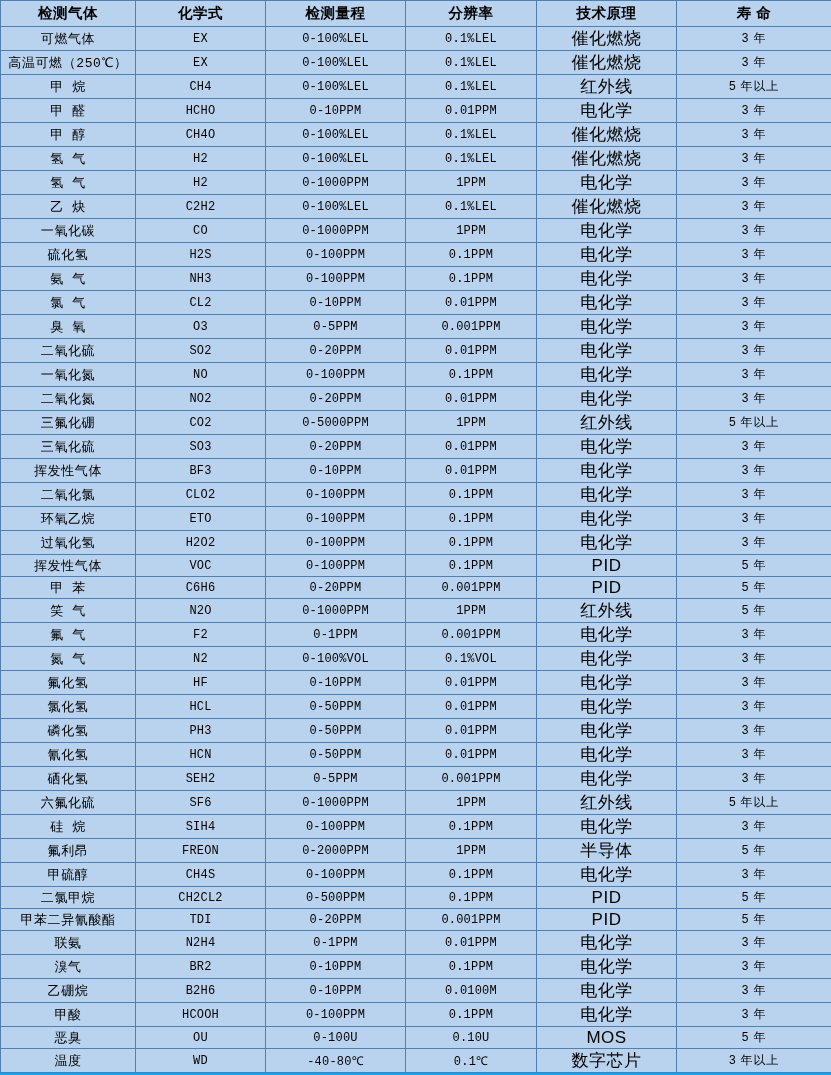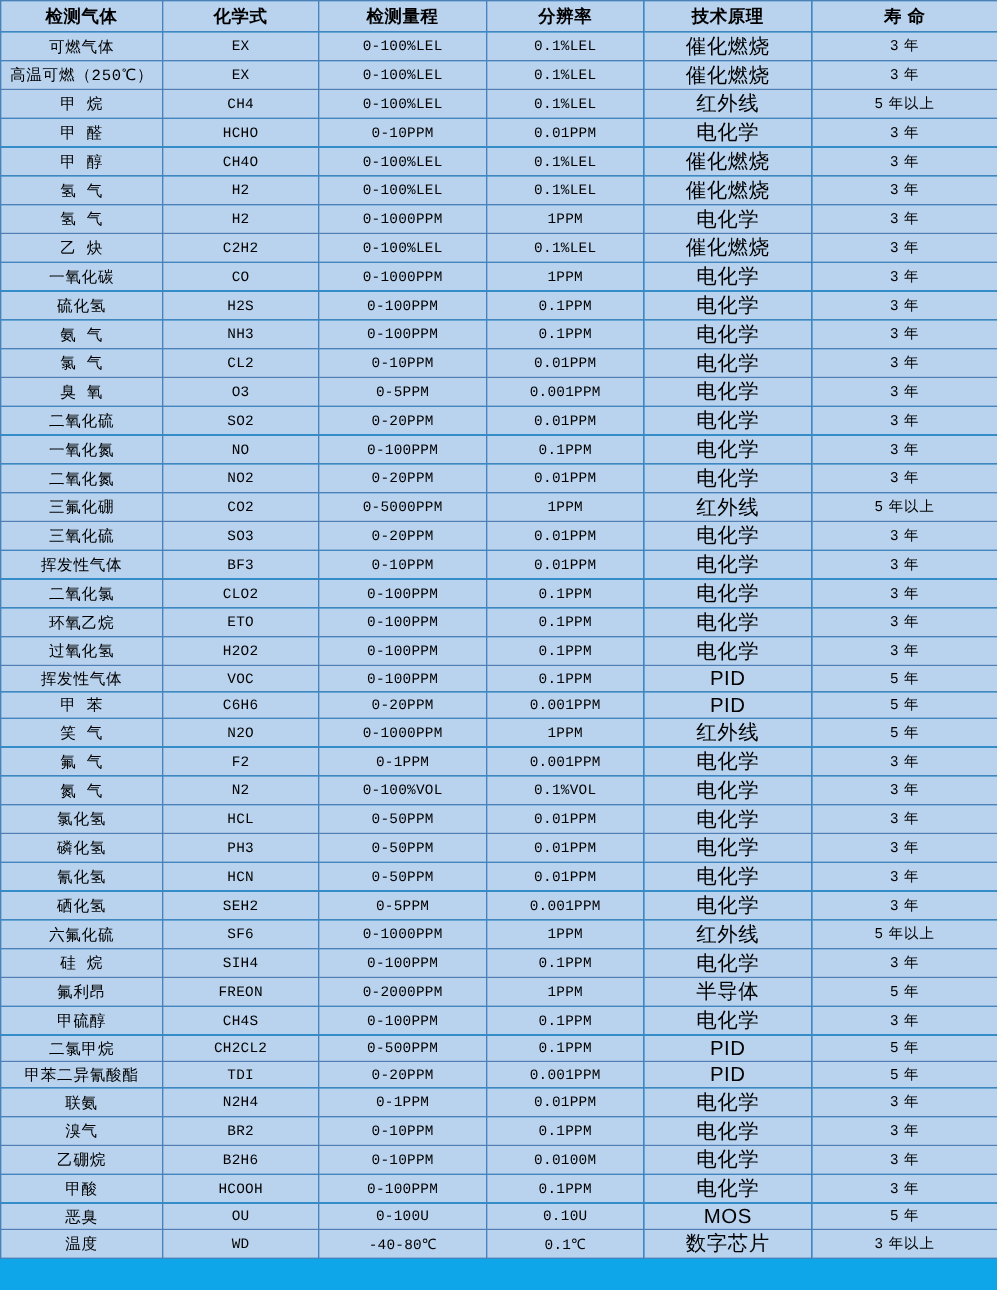--- a/index.html
+++ b/index.html
@@ -308,20 +308,28 @@
         </tr>
         <tr>
           <td class="name">氮 气</td>
           <td class="formula">N2</td>
           <td class="range">0-100%VOL</td>
           <td class="res">0.1%VOL</td>
           <td class="tech">电化学</td>
           <td class="life">3 年</td>
         </tr>
         <tr>
+          <td class="name">氟化氢</td>
+          <td class="formula">HF</td>
+          <td class="range">0-10PPM</td>
+          <td class="res">0.01PPM</td>
+          <td class="tech">电化学</td>
+          <td class="life">3 年</td>
+        </tr>
+        <tr>
           <td class="name">氯化氢</td>
           <td class="formula">HCL</td>
           <td class="range">0-50PPM</td>
           <td class="res">0.01PPM</td>
           <td class="tech">电化学</td>
           <td class="life">3 年</td>
         </tr>
         <tr>
           <td class="name">磷化氢</td>
           <td class="formula">PH3</td>

